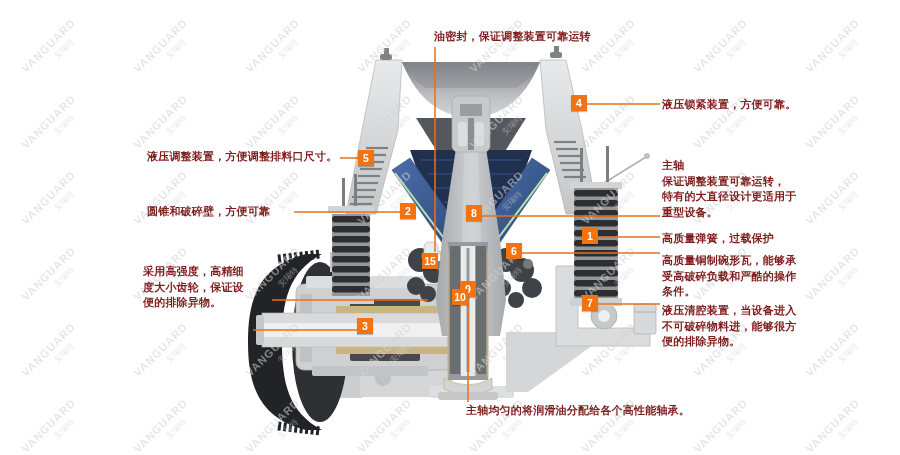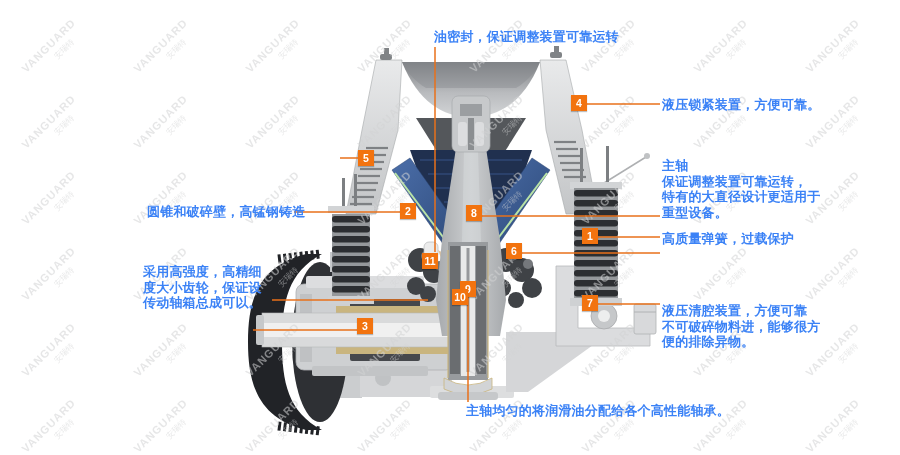--- a/index.html
+++ b/index.html
@@ -6,21 +6,21 @@
   .stage{
     position:relative;width:900px;height:455px;background:#ffffff;overflow:hidden;
     font-family:"Liberation Sans","DejaVu Sans",sans-serif;
   }
   .stage svg{position:absolute;left:0;top:0;}
   #machine{z-index:1;}
   #watermark{z-index:3;pointer-events:none;}
   #leaders{z-index:4;pointer-events:none;}
   .lbl{
     position:absolute;z-index:6;
-    font-size:13px;font-weight:bold;color:#3b82f6;
+    font-size:11px;font-weight:bold;color:#7f1d1d;
     line-height:15.5px;letter-spacing:.2px;white-space:pre-line;
   }
   .mk{
     position:absolute;z-index:5;width:16px;height:16px;
     background:#f2730f;color:#fff;font-size:10.5px;font-weight:bold;
     text-align:center;line-height:16px;
     box-shadow:0 1px 1px rgba(0,0,0,.25);
   }
 </style>
 </head>
@@ -251,34 +251,38 @@
   <div class="mk" style="left:582px;top:228px">1</div>
   <div class="mk" style="left:400px;top:203px">2</div>
   <div class="mk" style="left:357px;top:318px">3</div>
   <div class="mk" style="left:571px;top:95px">4</div>
   <div class="mk" style="left:358px;top:150px">5</div>
   <div class="mk" style="left:506px;top:243px">6</div>
   <div class="mk" style="left:582px;top:295px">7</div>
   <div class="mk" style="left:466px;top:205px">8</div>
   <div class="mk" style="left:460px;top:281px">9</div>
   <div class="mk" style="left:452px;top:289px">10</div>
-  <div class="mk" style="left:422px;top:253px">11</div>
+  <div class="mk" style="left:422px;top:253px">15</div>
 
   <div class="lbl" style="left:434px;top:29px">油密封，保证调整装置可靠运转</div>
 
-  <div class="lbl" style="left:147px;top:204px">圆锥和破碎壁，高锰钢铸造</div>
+  <div class="lbl" style="left:147px;top:149px">液压调整装置，方便调整排料口尺寸。</div>
+  <div class="lbl" style="left:147px;top:204px">圆锥和破碎壁，方便可靠</div>
   <div class="lbl" style="left:143px;top:264px">采用高强度，高精细
 度大小齿轮，保证设
-传动轴箱总成可以。</div>
+便的排除异物。</div>
 
   <div class="lbl" style="left:662px;top:97px">液压锁紧装置，方便可靠。</div>
   <div class="lbl" style="left:662px;top:158px">主轴
 保证调整装置可靠运转，
 特有的大直径设计更适用于
 重型设备。</div>
   <div class="lbl" style="left:662px;top:231px">高质量弹簧，过载保护</div>
-  <div class="lbl" style="left:662px;top:303px">液压清腔装置，方便可靠
+  <div class="lbl" style="left:662px;top:253px">高质量铜制碗形瓦，能够承
+受高破碎负载和严酷的操作
+条件。</div>
+  <div class="lbl" style="left:662px;top:303px">液压清腔装置，当设备进入
 不可破碎物料进，能够很方
 便的排除异物。</div>
 
   <div class="lbl" style="left:466px;top:403px">主轴均匀的将润滑油分配给各个高性能轴承。</div>
 
 </div>
 
 </body></html>

